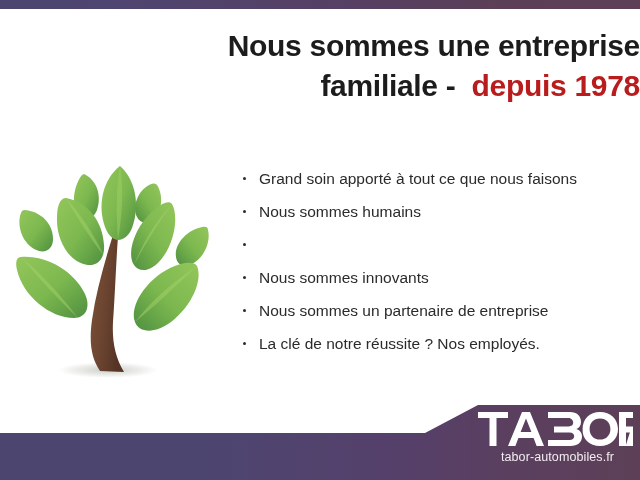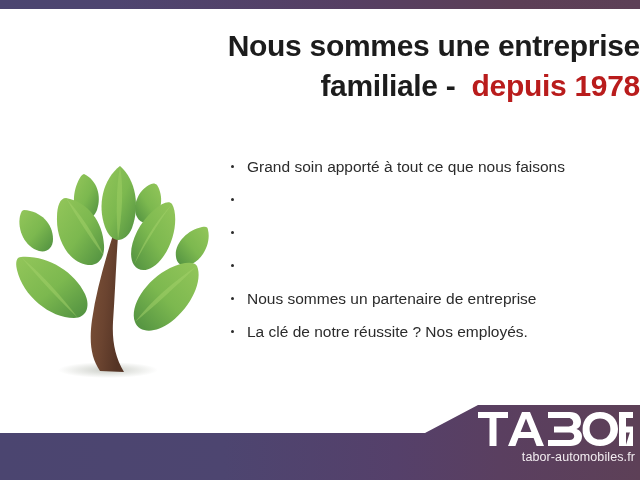--- a/index.html
+++ b/index.html
@@ -62,21 +62,21 @@
     width: 205px;
     height: 246px;
   }
 
   
   .bullets {
     position: absolute;
     left: 228px;
     top: 150px;
     width: 400px;
-    margin: 0;
+    margin: 12px;
     padding: 0;
     list-style: none;
   }
   .bullets li {
     position: relative;
     padding-left: 19px;
     height: 33px;
     line-height: 33px;
     font-size: 15.5px;
     color: #2b2b2b;
@@ -122,21 +122,21 @@
   .logo-mark svg {
     display: block;
     width: 155px;
     height: 34px;
   }
   .logo-domain {
     position: absolute;
     left: 2px;
     top: 40px;
     width: 155px;
-    text-align: right;
+    text-align: center;
     font-size: 12.5px;
     color: #f3edf1;
     letter-spacing: 0.1px;
     white-space: nowrap;
   }
 </style>
 </head>
 <body>
 
 <div id="slide">
@@ -209,23 +209,23 @@
 
         <path d="M185 114 C 191 128, 180 154, 159 170 C 143 182, 127 181, 123 170
                  C 117 154, 134 128, 158 116 C 171 110, 182 109, 185 114 Z" fill="url(#lg2)"></path>
         <path d="M185 114 C 165 133, 142 155, 123 170 C 139 149, 162 129, 185 114 Z" fill="#a3d169" opacity="0.5"></path>
       </g>
     </svg>
   </div>
 
   <ul class="bullets">
     <li><span class="dot"></span><span>Grand soin apporté à tout ce que nous faisons</span></li>
+    <li><span class="dot"></span><span>Nous sommes humains</span></li>
     <li><span class="dot"></span></li>
-    <li><span class="dot"></span></li>
-    <li><span class="dot"></span></li>
+    <li><span class="dot"></span><span>Nous sommes innovants</span></li>
     <li><span class="dot"></span><span>Nous sommes un partenaire de entreprise</span></li>
     <li><span class="dot"></span><span>La clé de notre réussite ? Nos employés.</span></li>
   </ul>
 
   <div class="bottom-shape">
     <svg viewBox="0 0 640 82" xmlns="http://www.w3.org/2000/svg">
       <defs>
         <linearGradient id="bg1" x1="0" y1="0" x2="1" y2="0">
           <stop offset="0%" stop-color="#4b4570"></stop>
           <stop offset="35%" stop-color="#4d4570"></stop>

